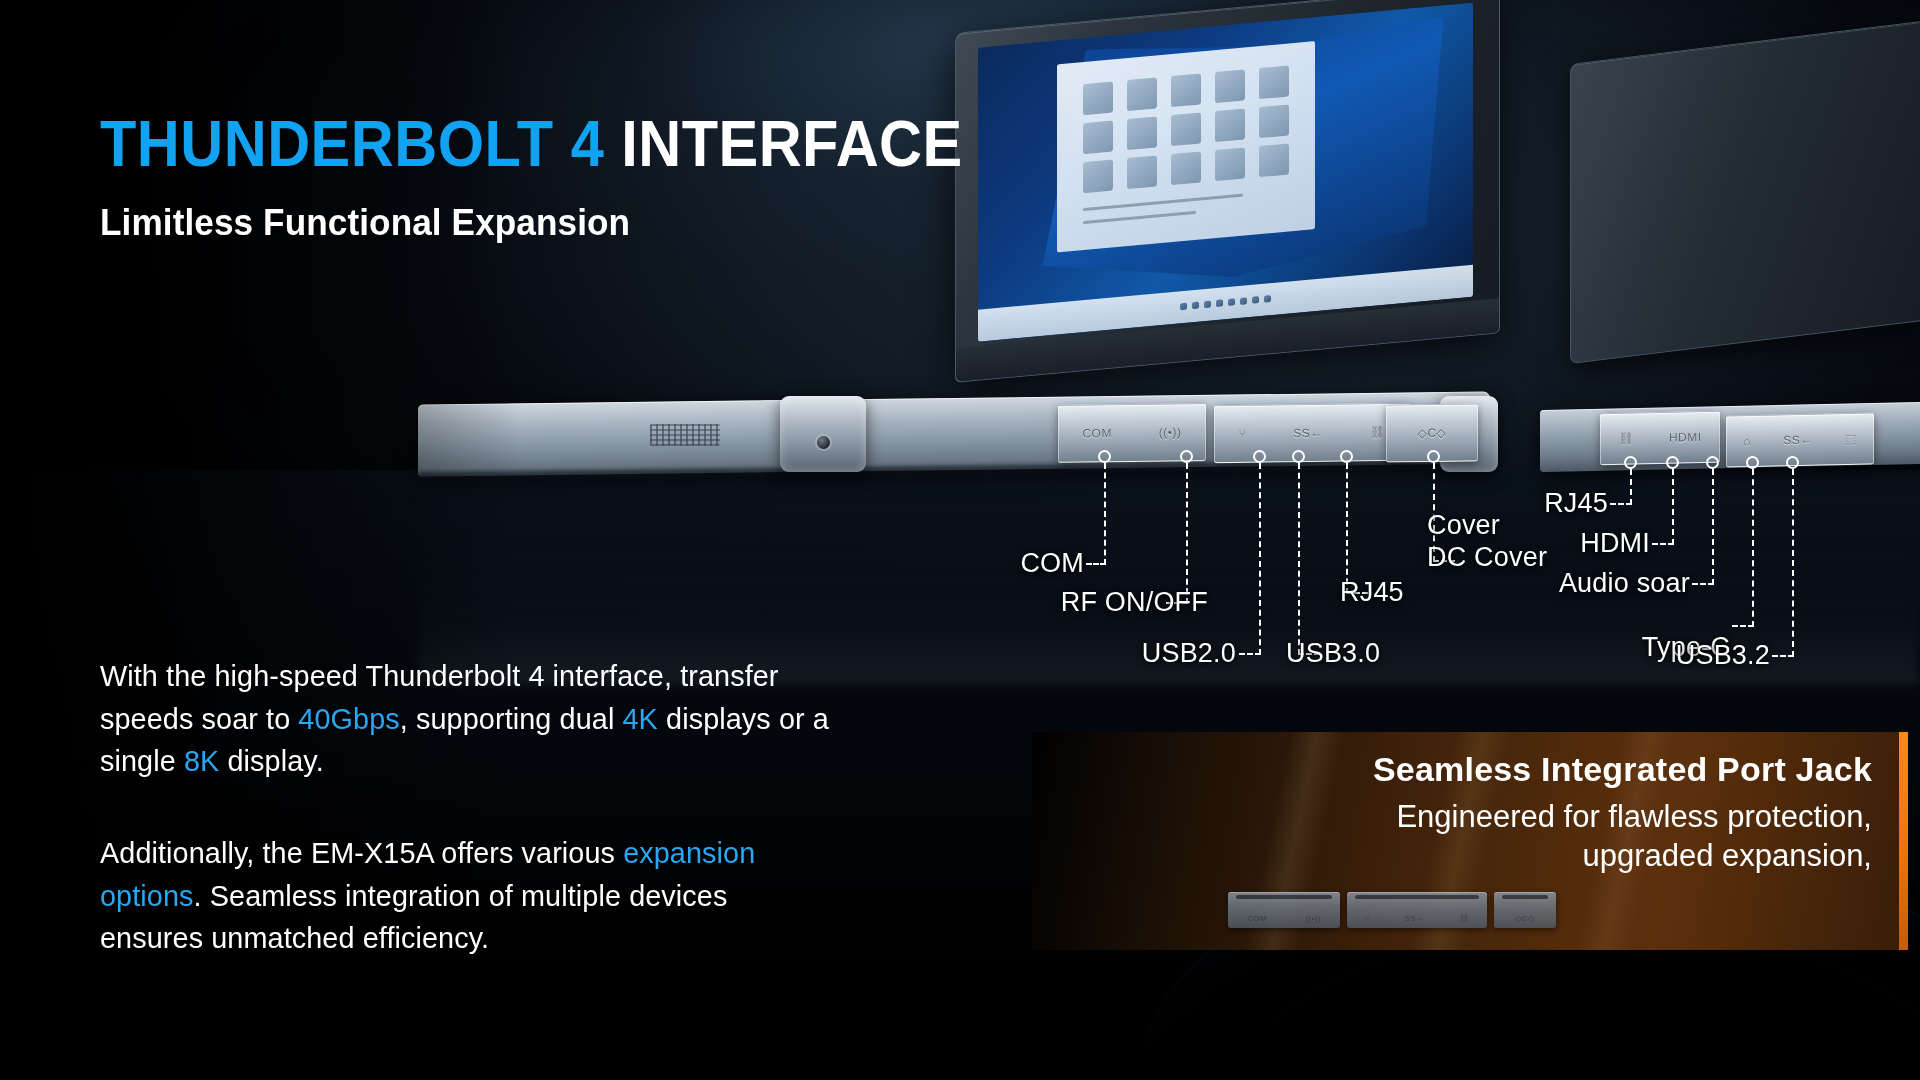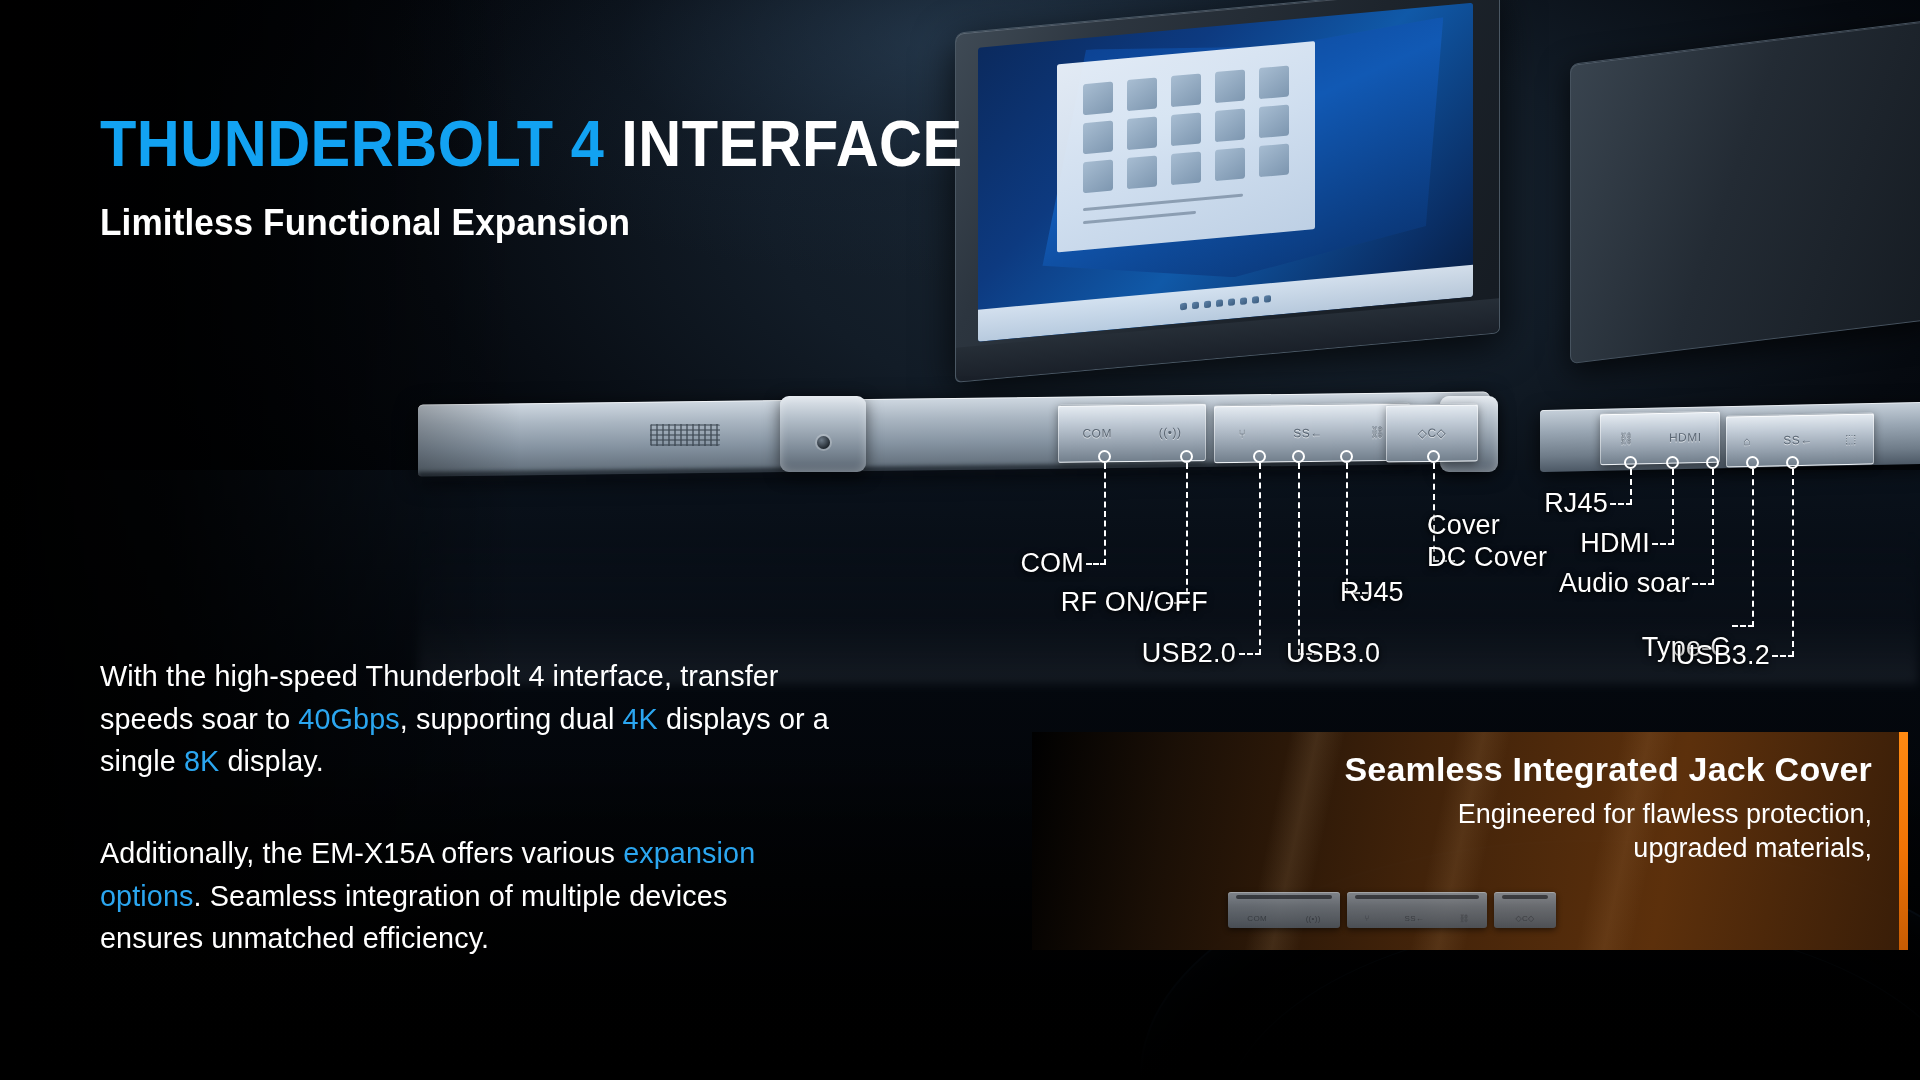--- a/index.html
+++ b/index.html
@@ -297,21 +297,21 @@
     text-align: right;
     font-family: "Liberation Sans Narrow", "Liberation Sans", sans-serif;
     color: #fff;
     z-index: 3;
   }
   .panel-text .p-title {
     font-size: 34px; font-weight: 700; letter-spacing: .2px;
     margin-bottom: 8px; white-space: nowrap;
   }
   .panel-text .p-line {
-    font-size: 27px; font-weight: 400; line-height: 1.27; white-space: nowrap;
+    font-size: 31px; font-weight: 400; line-height: 1.27; white-space: nowrap;
   }
   
   .panel-covers {
     position: absolute; left: 196px; bottom: 22px; display: flex; gap: 7px; z-index: 2;
   }
   .panel-covers .pc {
     height: 36px; border-radius: 3px;
     background: linear-gradient(180deg, #8d96a0 0%, #6d7680 40%, #4e5761 100%);
     box-shadow: inset 0 1px 0 rgba(255,255,255,.35), 0 2px 6px rgba(0,0,0,.6);
     position: relative;
@@ -497,20 +497,20 @@
       <div class="pc b">
         <span>⑂</span>
         <span>SS←</span>
         <span>⛓</span>
       </div>
       <div class="pc c">
         <span>◇C◇</span>
       </div>
     </div>
     <div class="panel-text">
-      <div class="p-title">Seamless Integrated Jack Cover</div>
+      <div class="p-title">Seamless Integrated Port Jack</div>
       <div class="p-line">Engineered for flawless protection,</div>
-      <div class="p-line">upgraded materials,</div>
+      <div class="p-line">upgraded expansion,</div>
     </div>
     <div class="panel-bar"></div>
   </div>
 
 </div>
 
 </body></html>

